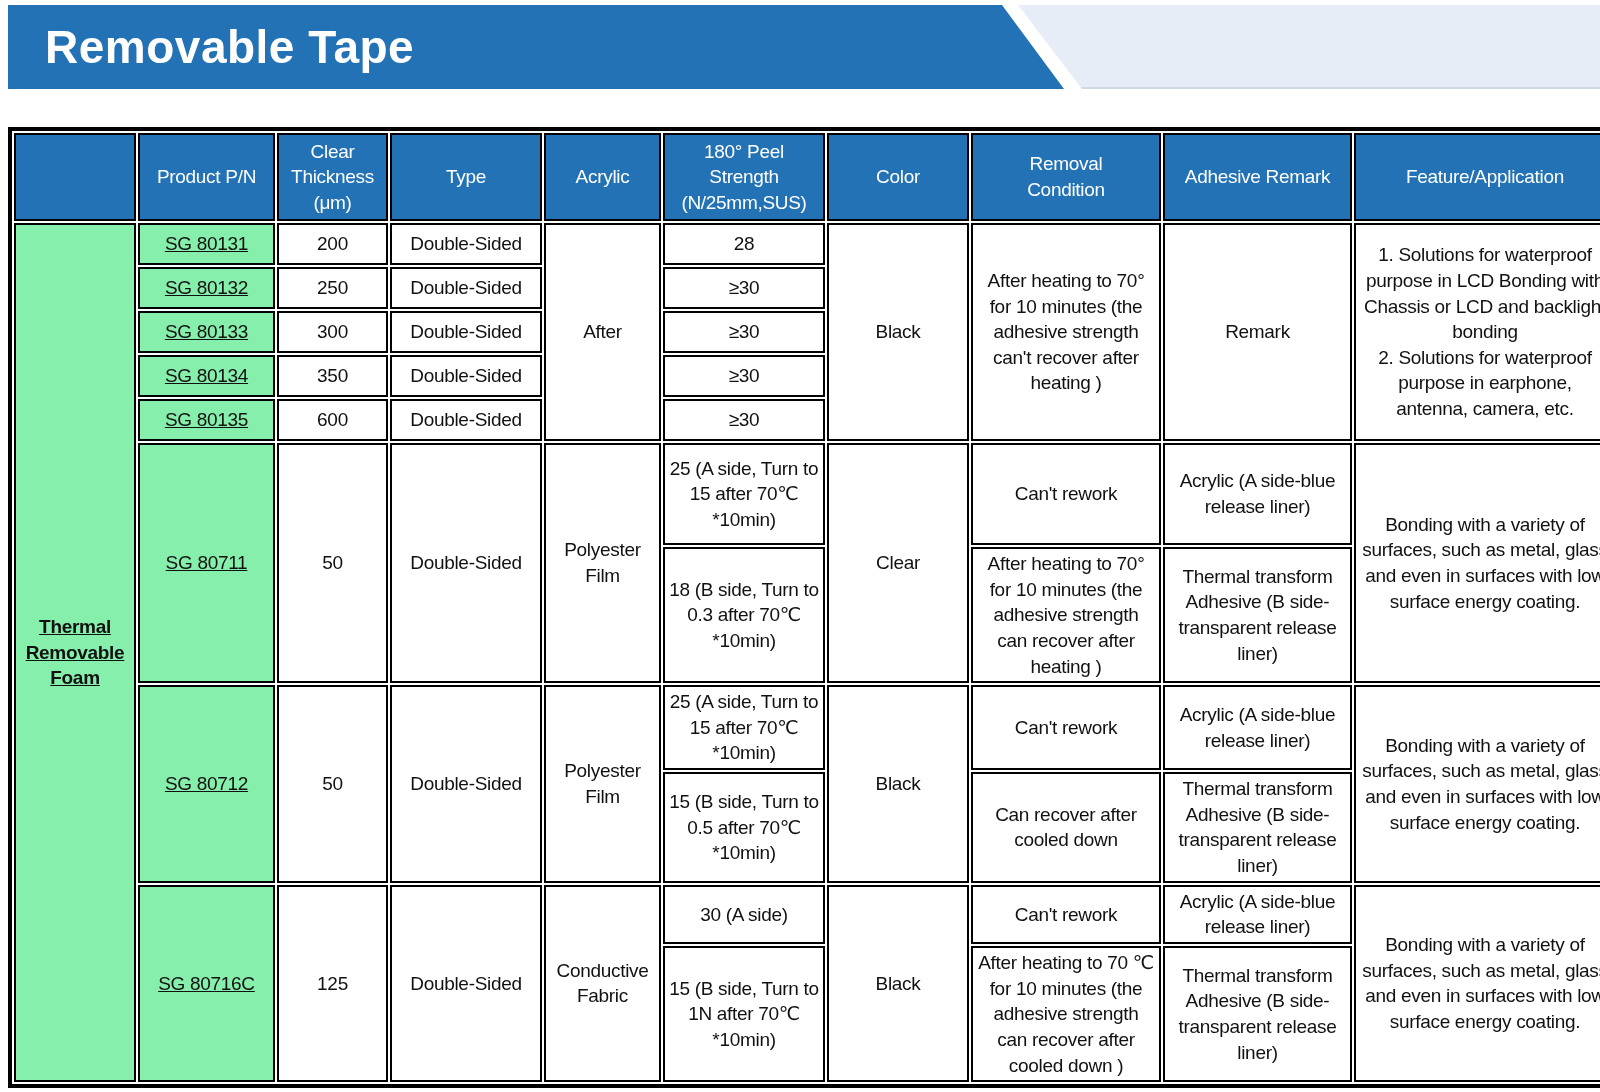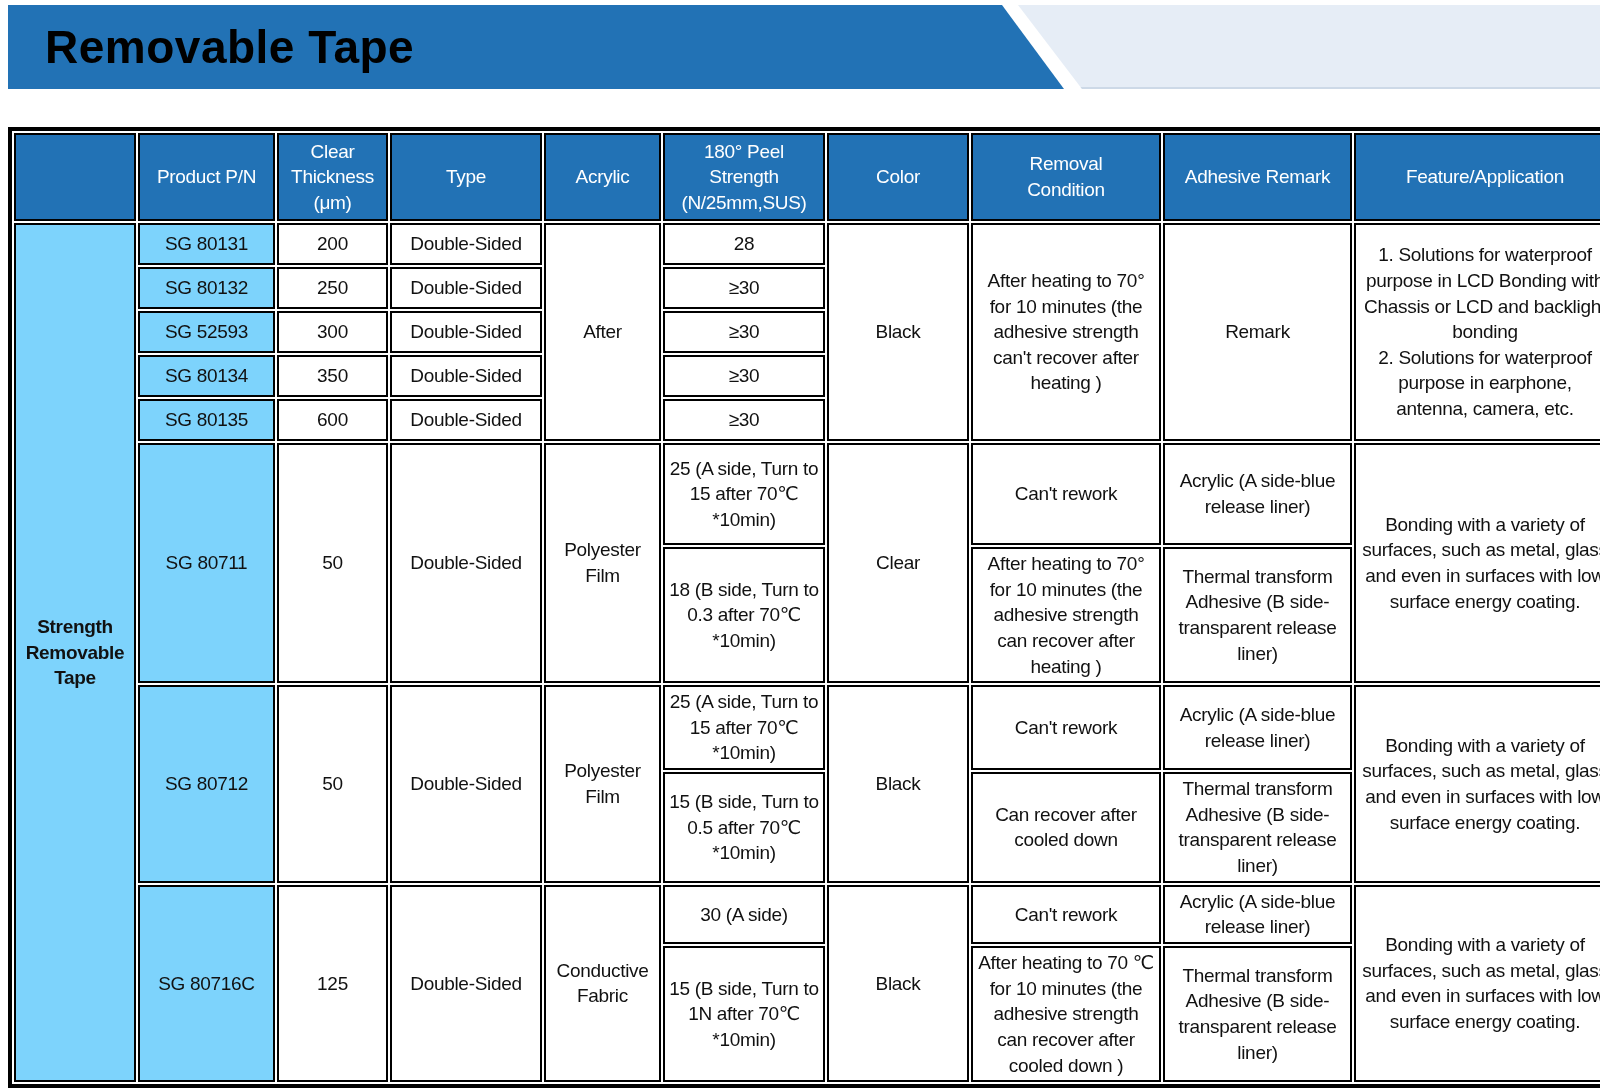--- a/index.html
+++ b/index.html
@@ -39,21 +39,21 @@
     background: #e6edf6;
     clip-path: polygon(2px 0, 100% 0, 100% 100%, 66px 100%);
     box-shadow: inset 0 -2px 0 #cdd9e7;
   }
   .banner-title {
     margin: 0;
     padding-left: 37px;
     line-height: 84px;
     font-size: 46px;
     font-weight: bold;
-    color: #000000;
+    color: #ffffff;
     letter-spacing: 0.5px;
     white-space: nowrap;
   }
 
   
   .spec-table {
     margin: 35px 8px 0 8px;
     width: 1584px;
     height: 934px;
     border: 4px solid #000000;
@@ -73,21 +73,21 @@
     line-height: 1.35;
     overflow: hidden;
   }
   .spec-table th {
     background: #2272b5;
     color: #ffffff;
     font-weight: normal;
     font-size: 19px;
     white-space: pre-line;
   }
-  .cell-light { background: #7dd3fc; }
+  .cell-light { background: #86efac; text-decoration: underline; }
   .side-label {
     font-weight: bold;
     font-size: 19px;
   }
   .feature-cell {
     text-align: left;
     white-space: pre-line;
     padding: 4px 6px;
   }
   
@@ -135,40 +135,40 @@
     <th>180° Peel Strength
 (N/25mm,SUS)</th>
     <th>Color</th>
     <th>Removal
 Condition</th>
     <th>Adhesive Remark</th>
     <th>Feature/Application</th>
   </tr>
 
   <tr class="rh-std">
-    <td rowspan="11" class="cell-light side-label">Strength Removable Tape</td>
+    <td rowspan="11" class="cell-light side-label">Thermal Removable Foam</td>
     <td class="cell-light">SG 80131</td>
     <td>200</td>
     <td>Double-Sided</td>
     <td rowspan="5">After</td>
     <td>28</td>
     <td rowspan="5">Black</td>
     <td rowspan="5">After heating to 70° for 10 minutes (the adhesive strength can't recover after heating )</td>
     <td rowspan="5">Remark</td>
     <td rowspan="5" class="feature-cell">1. Solutions for waterproof purpose in LCD Bonding with Chassis or LCD and backlight bonding
 2. Solutions for waterproof purpose in earphone, antenna, camera, etc.</td>
   </tr>
   <tr class="rh-std">
     <td class="cell-light">SG 80132</td>
     <td>250</td>
     <td>Double-Sided</td>
     <td>≥30</td>
   </tr>
   <tr class="rh-std">
-    <td class="cell-light">SG 52593</td>
+    <td class="cell-light">SG 80133</td>
     <td>300</td>
     <td>Double-Sided</td>
     <td>≥30</td>
   </tr>
   <tr class="rh-std">
     <td class="cell-light">SG 80134</td>
     <td>350</td>
     <td>Double-Sided</td>
     <td>≥30</td>
   </tr>

